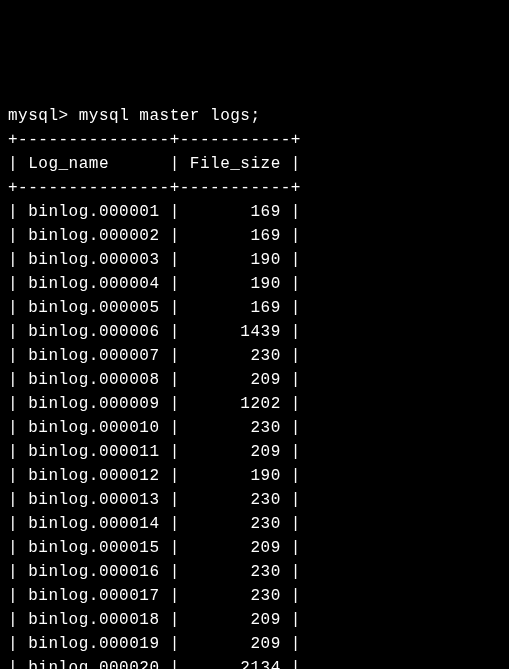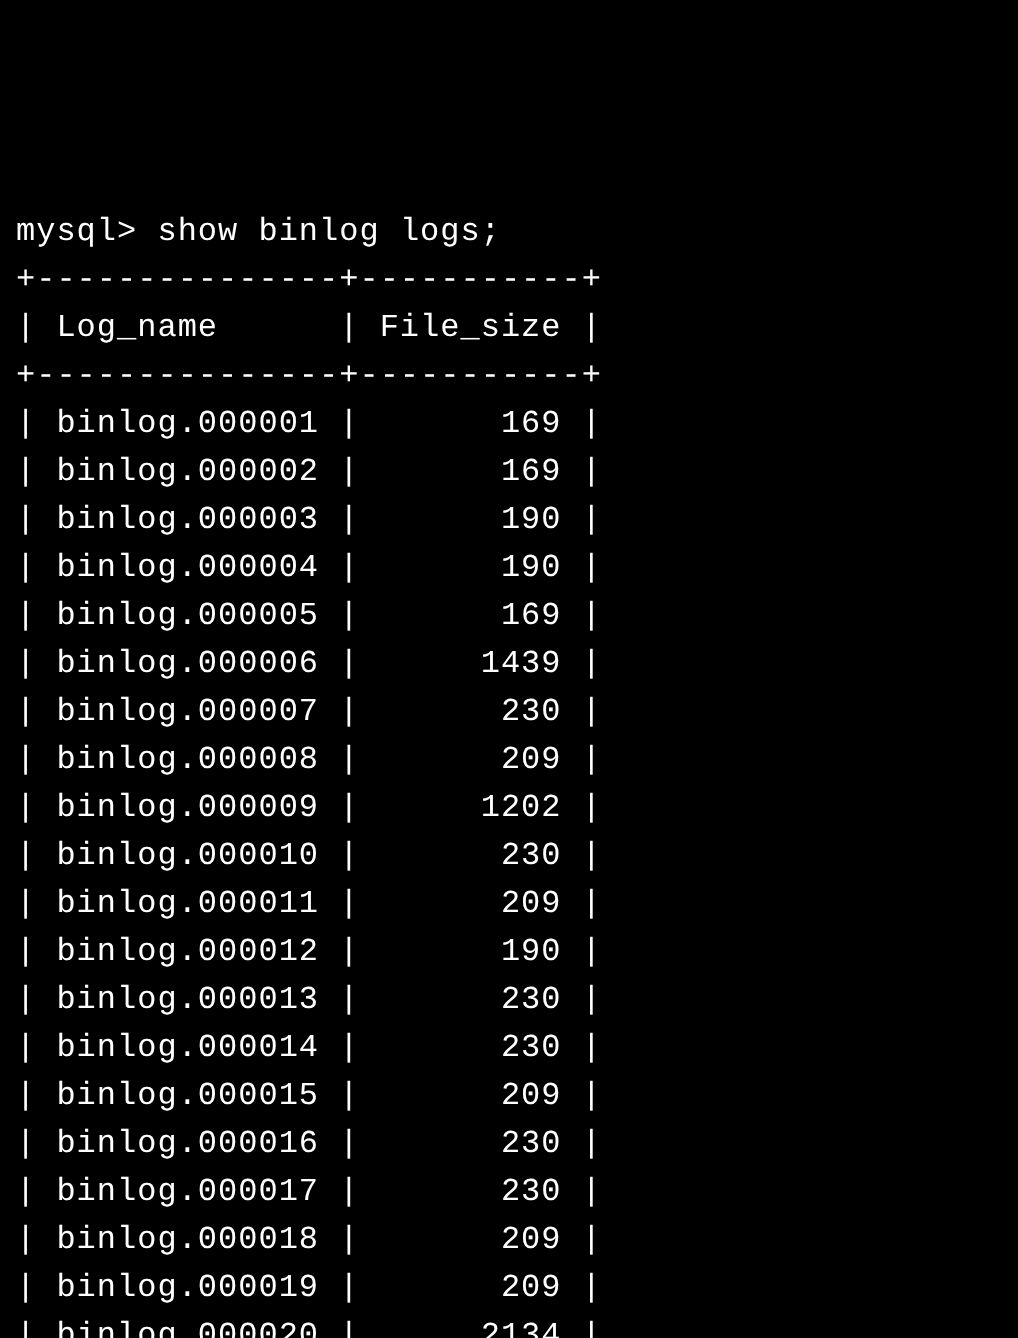--- a/index.html
+++ b/index.html
@@ -18,21 +18,21 @@
     }
     .terminal-output {
       letter-spacing: 0.5px;
     }
   </style>
 </head>
 <body>
 
 
 
-<div class="terminal-output"><span>mysql&gt;</span> <span>show binlog logs;</span>
+<div class="terminal-output"><span>mysql&gt;</span> <span>mysql master logs;</span>
 <span id="border-line">+---------------+-----------+</span>
 <span id="header-row">| Log_name      | File_size |</span>
 <span id="border-line2">+---------------+-----------+</span>
 <span id="table-body">| binlog.000001 |       169 |
 | binlog.000002 |       169 |
 | binlog.000003 |       190 |
 | binlog.000004 |       190 |
 | binlog.000005 |       169 |
 | binlog.000006 |      1439 |
 | binlog.000007 |       230 |

